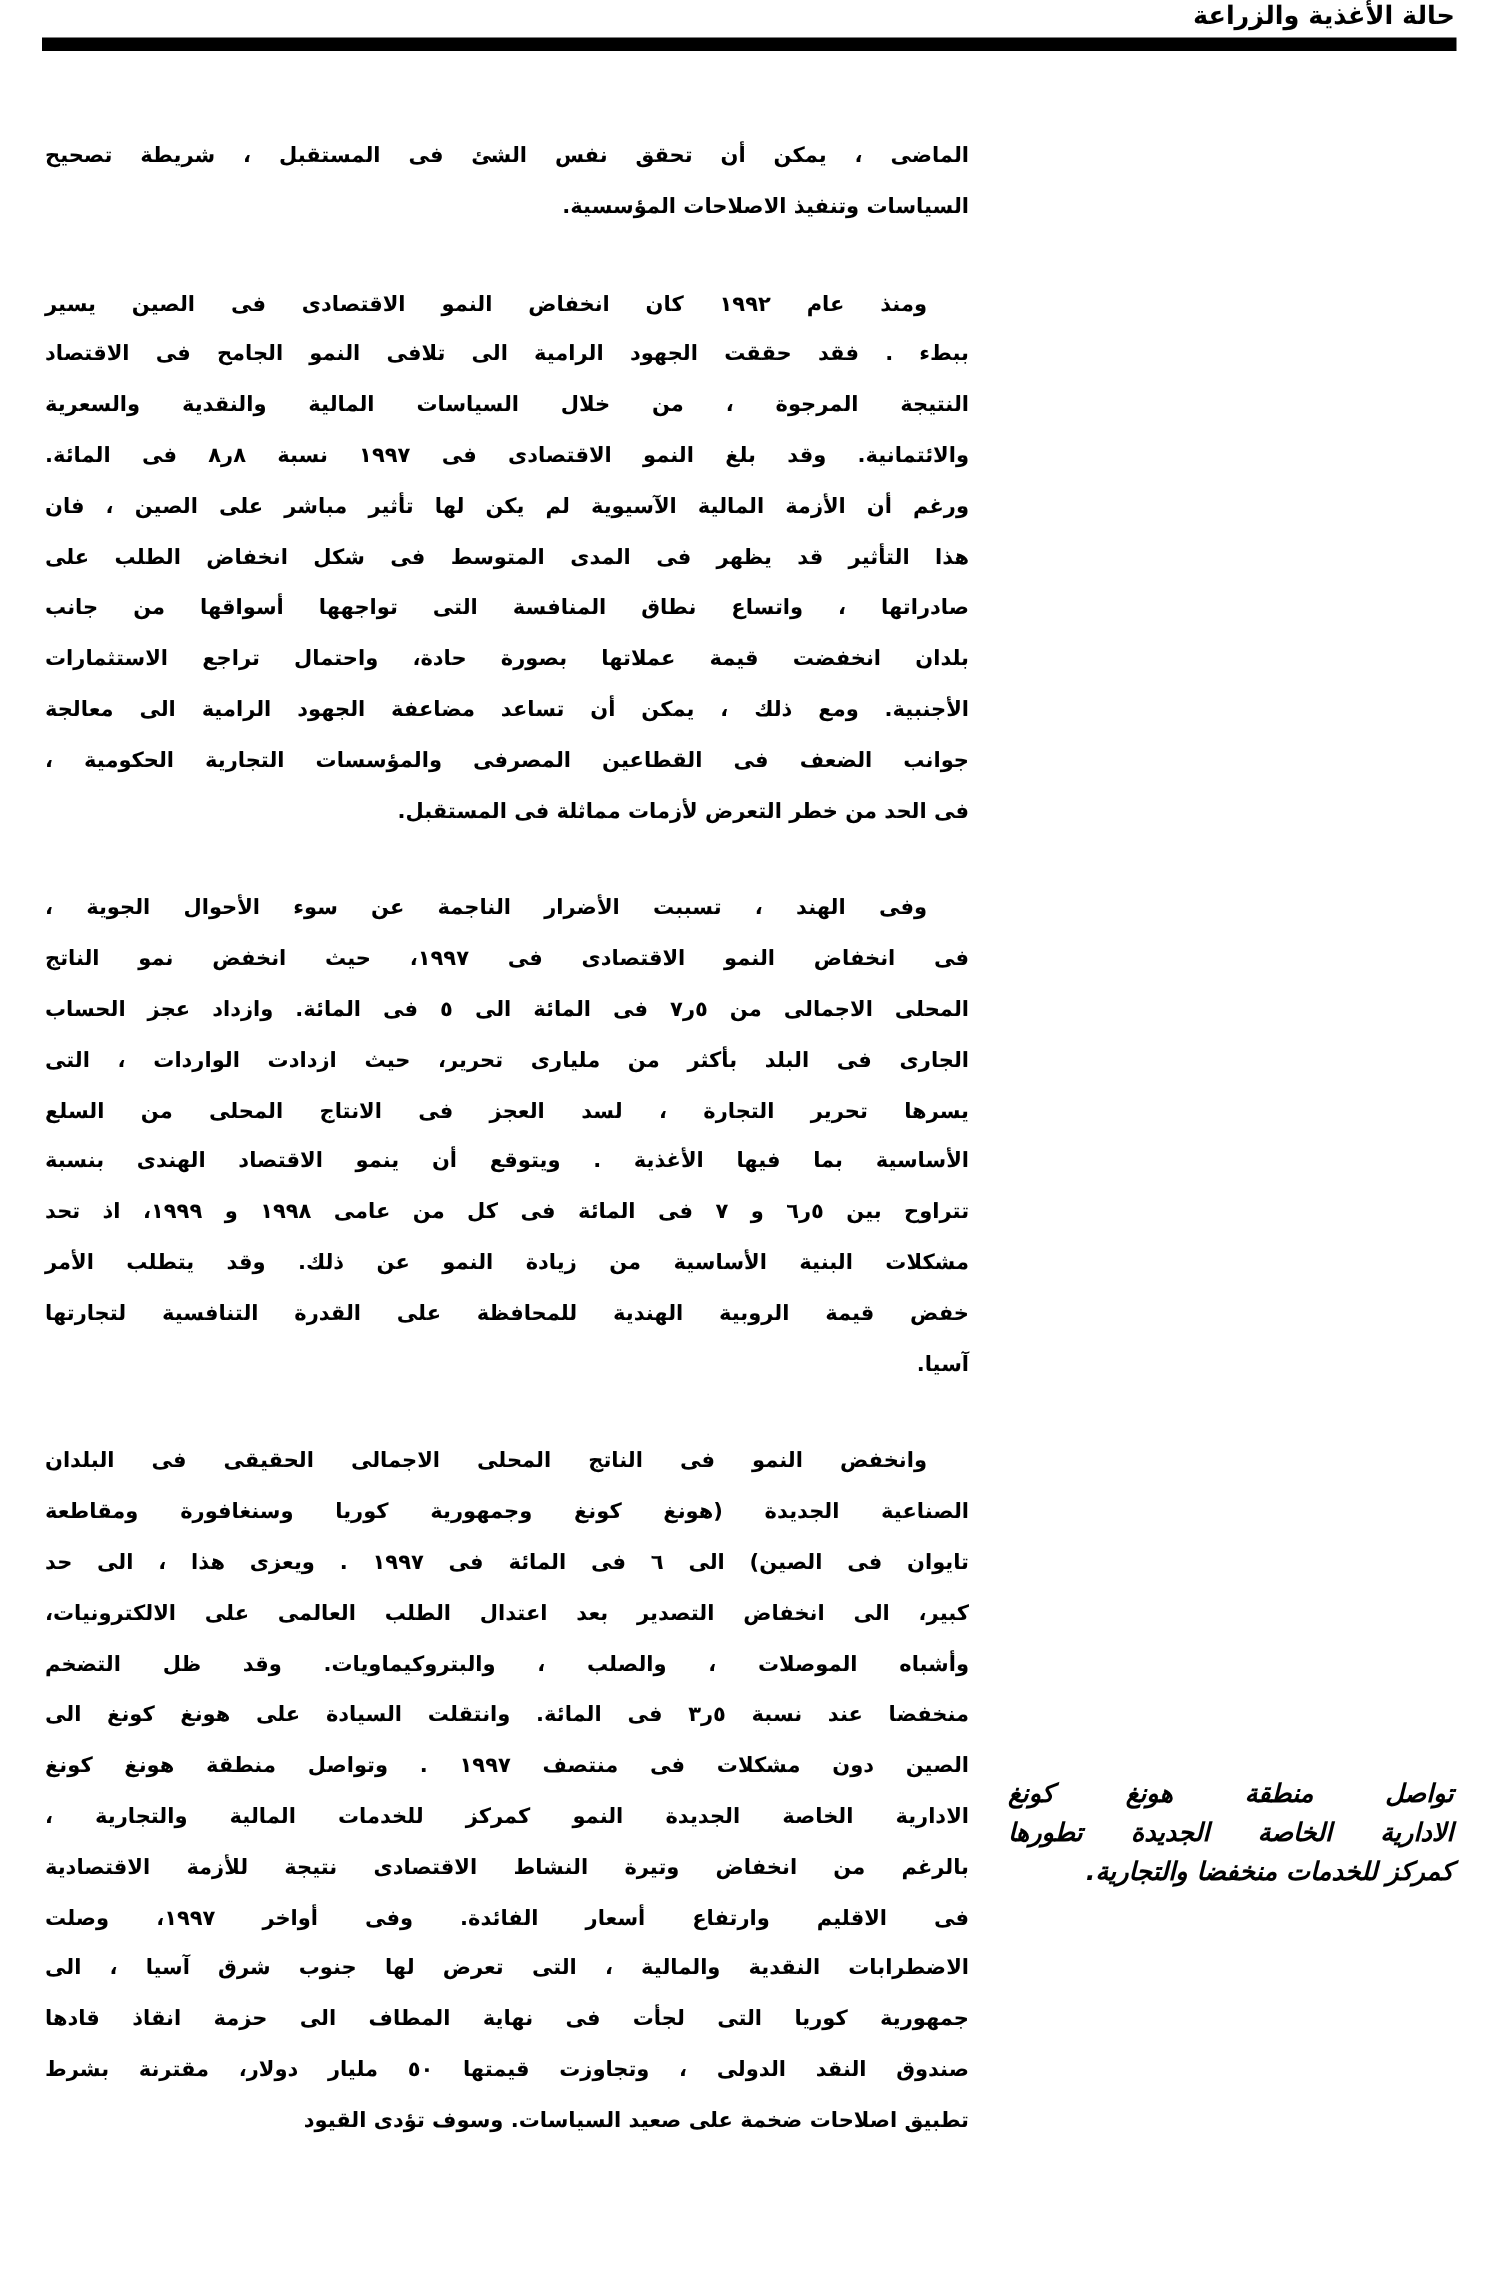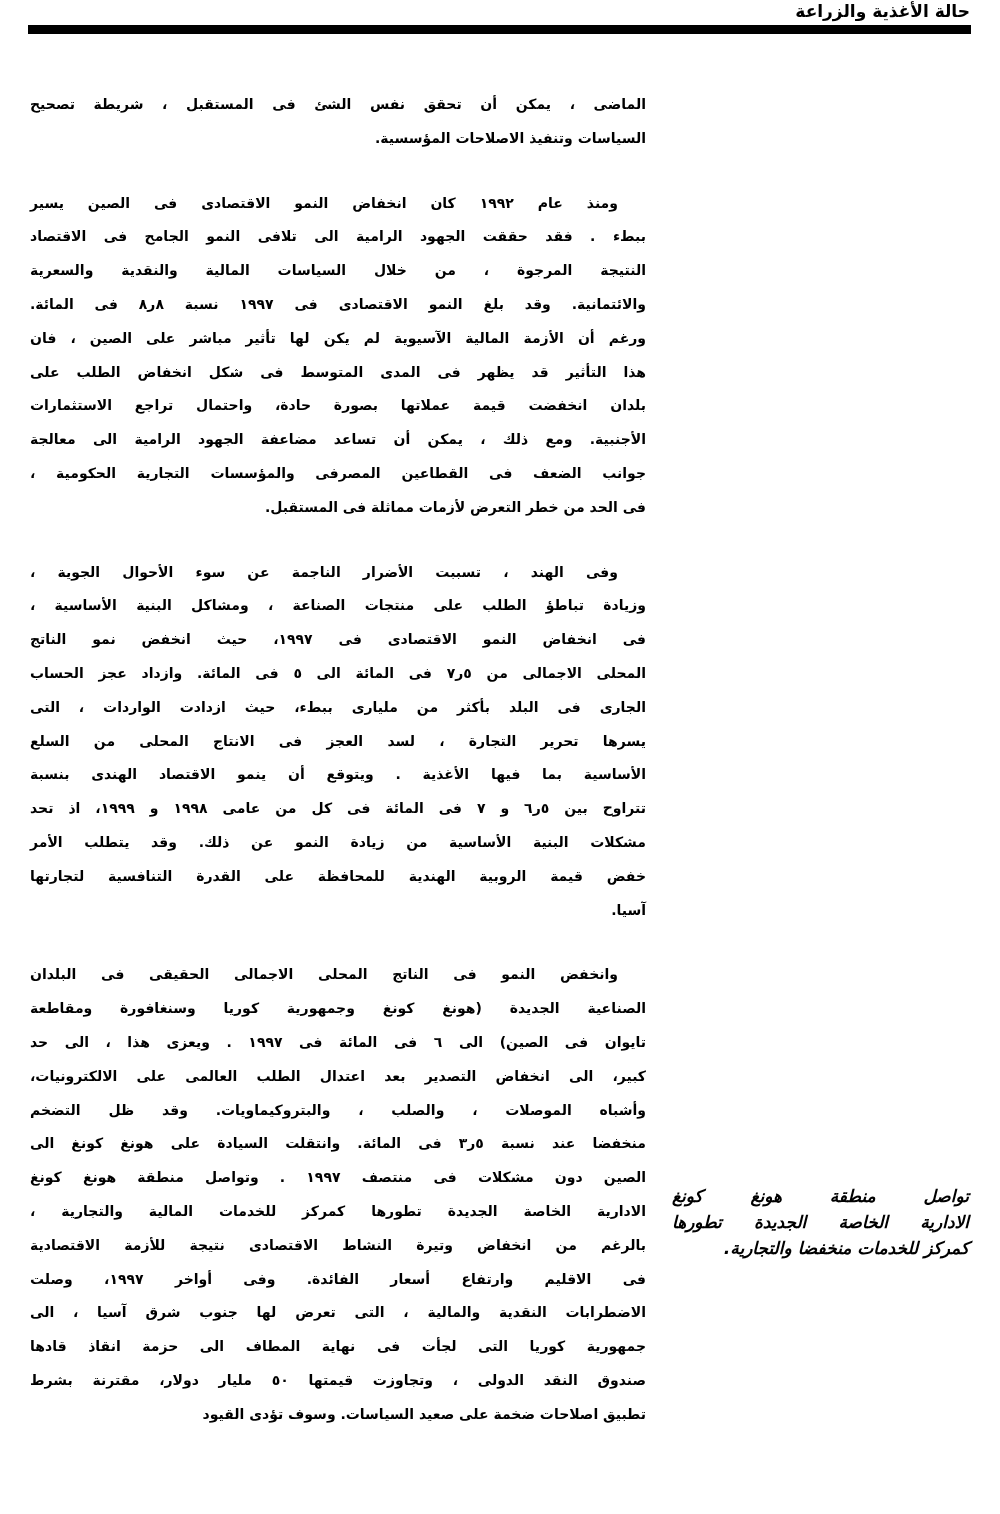--- a/index.html
+++ b/index.html
@@ -101,47 +101,47 @@
       <span class="line">الماضى ، يمكن أن تحقق نفس الشئ فى المستقبل ، شريطة تصحيح</span>
       <span class="line last">السياسات وتنفيذ الاصلاحات المؤسسية.</span>
     </p>
     <p>
       <span class="line first-indent">ومنذ عام ١٩٩٢ كان انخفاض النمو الاقتصادى فى الصين يسير</span>
       <span class="line">ببطء . فقد حققت الجهود الرامية الى تلافى النمو الجامح فى الاقتصاد</span>
       <span class="line">النتيجة المرجوة ، من خلال السياسات المالية والنقدية والسعرية</span>
       <span class="line">والائتمانية. وقد بلغ النمو الاقتصادى فى ١٩٩٧ نسبة ٨ر٨ فى المائة.</span>
       <span class="line">ورغم أن الأزمة المالية الآسيوية لم يكن لها تأثير مباشر على الصين ، فان</span>
       <span class="line">هذا التأثير قد يظهر فى المدى المتوسط فى شكل انخفاض الطلب على</span>
+      <span class="line">صادراتها ، واتساع نطاق المنافسة التى تواجهها أسواقها من جانب</span>
       <span class="line">بلدان انخفضت قيمة عملاتها بصورة حادة، واحتمال تراجع الاستثمارات</span>
       <span class="line">الأجنبية. ومع ذلك ، يمكن أن تساعد مضاعفة الجهود الرامية الى معالجة</span>
       <span class="line">جوانب الضعف فى القطاعين المصرفى والمؤسسات التجارية الحكومية ،</span>
       <span class="line last">فى الحد من خطر التعرض لأزمات مماثلة فى المستقبل.</span>
     </p>
     <p>
       <span class="line first-indent">وفى الهند ، تسببت الأضرار الناجمة عن سوء الأحوال الجوية ،</span>
-      <span class="line">وزيادة تباطؤ الطلب على منتجات الصناعة ، ومشاكل البنية الأساسية ،</span>
       <span class="line">فى انخفاض النمو الاقتصادى فى ١٩٩٧، حيث انخفض نمو الناتج</span>
       <span class="line">المحلى الاجمالى من ٥ر٧ فى المائة الى ٥ فى المائة. وازداد عجز الحساب</span>
-      <span class="line">الجارى فى البلد بأكثر من مليارى ببطء، حيث ازدادت الواردات ، التى</span>
+      <span class="line">الجارى فى البلد بأكثر من مليارى تحرير، حيث ازدادت الواردات ، التى</span>
       <span class="line">يسرها تحرير التجارة ، لسد العجز فى الانتاج المحلى من السلع</span>
       <span class="line">الأساسية بما فيها الأغذية . ويتوقع أن ينمو الاقتصاد الهندى بنسبة</span>
       <span class="line">تتراوح بين ٥ر٦ و ٧ فى المائة فى كل من عامى ١٩٩٨ و ١٩٩٩، اذ تحد</span>
       <span class="line">مشكلات البنية الأساسية من زيادة النمو عن ذلك. وقد يتطلب الأمر</span>
       <span class="line">خفض قيمة الروبية الهندية للمحافظة على القدرة التنافسية لتجارتها</span>
       <span class="line last">آسيا.</span>
     </p>
     <p>
       <span class="line first-indent">وانخفض النمو فى الناتج المحلى الاجمالى الحقيقى فى البلدان</span>
       <span class="line">الصناعية الجديدة (هونغ كونغ وجمهورية كوريا وسنغافورة ومقاطعة</span>
       <span class="line">تايوان فى الصين) الى ٦ فى المائة فى ١٩٩٧ . ويعزى هذا ، الى حد</span>
       <span class="line">كبير، الى انخفاض التصدير بعد اعتدال الطلب العالمى على الالكترونيات،</span>
       <span class="line">وأشباه الموصلات ، والصلب ، والبتروكيماويات. وقد ظل التضخم</span>
       <span class="line">منخفضا عند نسبة ٥ر٣ فى المائة. وانتقلت السيادة على هونغ كونغ الى</span>
       <span class="line">الصين دون مشكلات فى منتصف ١٩٩٧ . وتواصل منطقة هونغ كونغ</span>
-      <span class="line">الادارية الخاصة الجديدة تطورها كمركز للخدمات المالية والتجارية ،</span>
+      <span class="line">الادارية الخاصة الجديدة النمو كمركز للخدمات المالية والتجارية ،</span>
       <span class="line">بالرغم من انخفاض وتيرة النشاط الاقتصادى نتيجة للأزمة الاقتصادية</span>
       <span class="line">فى الاقليم وارتفاع أسعار الفائدة. وفى أواخر ١٩٩٧، وصلت</span>
       <span class="line">الاضطرابات النقدية والمالية ، التى تعرض لها جنوب شرق آسيا ، الى</span>
       <span class="line">جمهورية كوريا التى لجأت فى نهاية المطاف الى حزمة انقاذ قادها</span>
       <span class="line">صندوق النقد الدولى ، وتجاوزت قيمتها ٥٠ مليار دولار، مقترنة بشرط</span>
       <span class="line last">تطبيق اصلاحات ضخمة على صعيد السياسات. وسوف تؤدى القيود</span>
     </p>
   </div>
 
 <div class="pull-quote" id="pull-quote">

